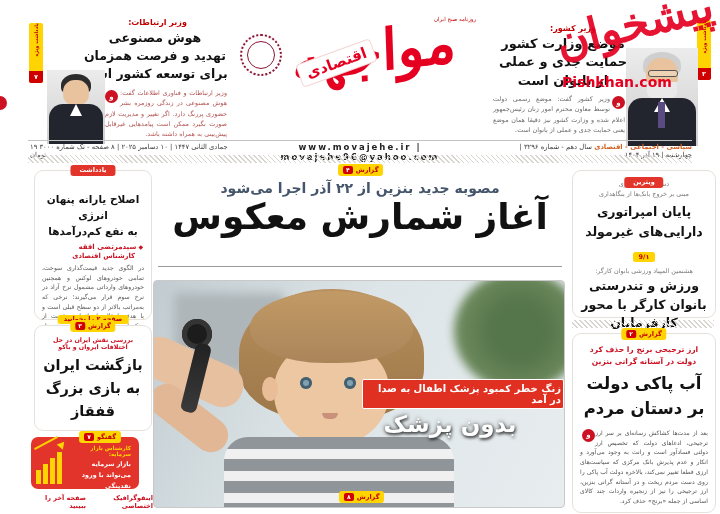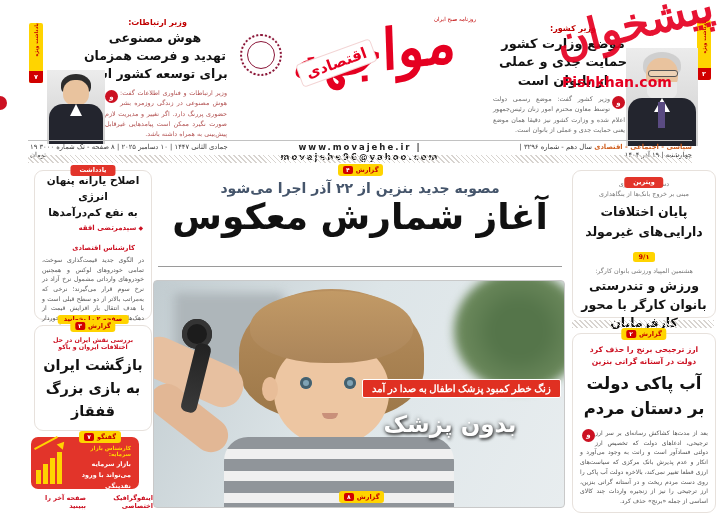--- a/index.html
+++ b/index.html
@@ -140,26 +140,26 @@
   <div class="abs" style="left:230px;top:142px;width:260px;font-size:8.5px;font-weight:bold;color:#222;
        text-align:center;letter-spacing:2px;">www.movajehe.ir | movajehe96@yahoo.com</div>
   <div class="abs rtl" style="left:492px;top:143px;width:200px;font-size:6.8px;text-align:right;">
     <span style="color:#d06020;font-weight:bold;">سیاسی - اجتماعی - اقتصادی</span>
     <span style="color:#3a3a3a;">سال دهم - شماره ۳۲۹۶ | چهارشنبه | ۱۹ آذر ۱۴۰۴</span>
   </div>
   <div class="abs hatch" style="left:28px;top:155px;width:664px;height:8px;"></div>
 
   <div class="card rtl" style="left:34px;top:170px;width:116px;height:148px;">
     <div class="abs badge-red" style="left:50%;transform:translateX(-50%);top:-6px;">یادداشت</div>
-    <div class="hl center" style="margin-top:2px;font-size:10.5px;line-height:1.5;">
+    <div class="hl center" style="margin-top:21px;font-size:10.5px;line-height:1.5;">
       <div>اصلاح یارانه پنهان انرژی</div>
       <div>به نفع کم‌درآمدها</div>
     </div>
     <div class="author-line" style="margin:4px 8px 0;font-size:7px;font-weight:bold;color:#cc1122;">سیدمرتضی افقه</div>
-    <div style="margin:12px 16px 0;font-size:6.8px;font-weight:bold;color:#cc1122;">کارشناس اقتصادی</div>
+    <div style="margin:1px 16px 0;font-size:6.8px;font-weight:bold;color:#cc1122;">کارشناس اقتصادی</div>
     <div class="just" style="margin:3px 7px 0;font-size:6.2px;line-height:1.55;color:#555;">در الگوی جدید قیمت‌گذاری سوخت، تمامی خودروهای لوکس و همچنین خودروهای وارداتی مشمول نرخ آزاد در نرخ سوم قرار می‌گیرند؛ نرخی که به‌مراتب بالاتر از دو سطح قبلی است و با هدف انتقال بار افزایش قیمت از دهک‌های پایین به طبقات برخوردار طراحی شده است. در این الگو تنها نکته‌ای که قابل دفاع است، همین منطق انتقال هزینه از گروه‌های کم‌درآمد به پرمصرف‌هاست.</div>
     <div class="abs chip" style="left:50%;transform:translateX(-50%);bottom:-5px;white-space:nowrap;">صفحه ۲ را بخوانید</div>
   </div>
 
   <div class="card rtl" style="left:34px;top:325px;width:116px;height:104px;">
     <div class="abs badge-yel" style="left:50%;transform:translateX(-50%);top:-6px;">
       <span>گزارش</span>
       <span class="num">۳</span>
     </div>
     <div class="center" style="margin-top:10px;font-size:6.3px;font-weight:bold;color:#cc1122;padding:0 4px;">بررسی نقش ایران در حل اختلافات ایروان و باکو</div>
@@ -219,39 +219,39 @@
     <div class="abs" style="left:168px;top:132px;width:16px;height:6px;background:#c9907a;border-radius:0 0 8px 8px;"></div>
     <div class="abs" style="left:70px;top:156px;width:230px;height:80px;border-radius:24px 24px 0 0;
          background:repeating-linear-gradient(#90959a 0 12px,#f0f0f0 12px 22px);"></div>
 
     <div class="abs" style="left:-18px;top:70px;width:110px;height:42px;background:#e7c0a0;border-radius:20px;transform:rotate(24deg);"></div>
     <div class="abs" style="left:-10px;top:120px;width:90px;height:34px;background:#e2b795;border-radius:18px;transform:rotate(38deg);"></div>
     <div class="abs" style="left:28px;top:38px;width:30px;height:30px;background:#1c1c1c;border-radius:50%;box-shadow:inset 0 0 0 5px #343434;"></div>
     <div class="abs" style="left:34px;top:62px;width:16px;height:70px;background:linear-gradient(#222,#3a3a3a);border-radius:6px;transform:rotate(14deg);"></div>
 
     <div class="abs rtl" style="left:208px;top:98px;background:#e03022;color:#fff;font-size:10px;font-weight:bold;
-         padding:3px 9px;border:1px solid #fff;border-radius:2px;font-family:Liberation Serif, serif;">زنگ خطر کمبود پزشک اطفال به صدا در آمد</div>
+         padding:3px 2px;border:1px solid #fff;border-radius:2px;">زنگ خطر کمبود پزشک اطفال به صدا در آمد</div>
     <div class="abs rtl center" style="left:196px;top:126px;width:200px;font-size:23px;font-weight:bold;color:#fff;
          line-height:1.5;text-shadow:0 0 4px rgba(40,40,40,.85),1px 2px 3px rgba(0,0,0,.6);">
       <div>بدون پزشک</div>
     </div>
     <div class="abs badge-yel" style="left:185px;bottom:4px;">
       <span>گزارش</span>
       <span class="num">۸</span>
     </div>
   </div>
 
   <div class="card rtl" style="left:572px;top:170px;width:142px;height:146px;">
     <div class="abs badge-red" style="left:50%;transform:translateX(-50%);top:-6px;margin-top:12px;">ویترین</div>
     <div class="center" style="margin-top:9px;font-size:6.4px;color:#777;line-height:1.5;">
       <div>دستور بانک مرکزی</div>
       <div>مبنی بر خروج بانک‌ها از بنگاهداری</div>
     </div>
     <div class="hl center" style="margin-top:3px;font-size:12.5px;line-height:1.55;">
-      <div>پایان اختلافات</div>
+      <div>پایان امپراتوری</div>
       <div>دارایی‌های غیرمولد</div>
     </div>
     <div class="center" style="margin-top:3px;">
       <span class="chip">9/۱</span>
     </div>
     <div class="center" style="margin-top:4px;font-size:6.4px;color:#777;">هشتمین المپیاد ورزشی بانوان کارگر:</div>
     <div class="hl center" style="margin-top:2px;font-size:12.5px;line-height:1.5;">
       <div>ورزش و تندرستی</div>
       <div>بانوان کارگر با محور</div>
       <div>کارفرمایان</div>

